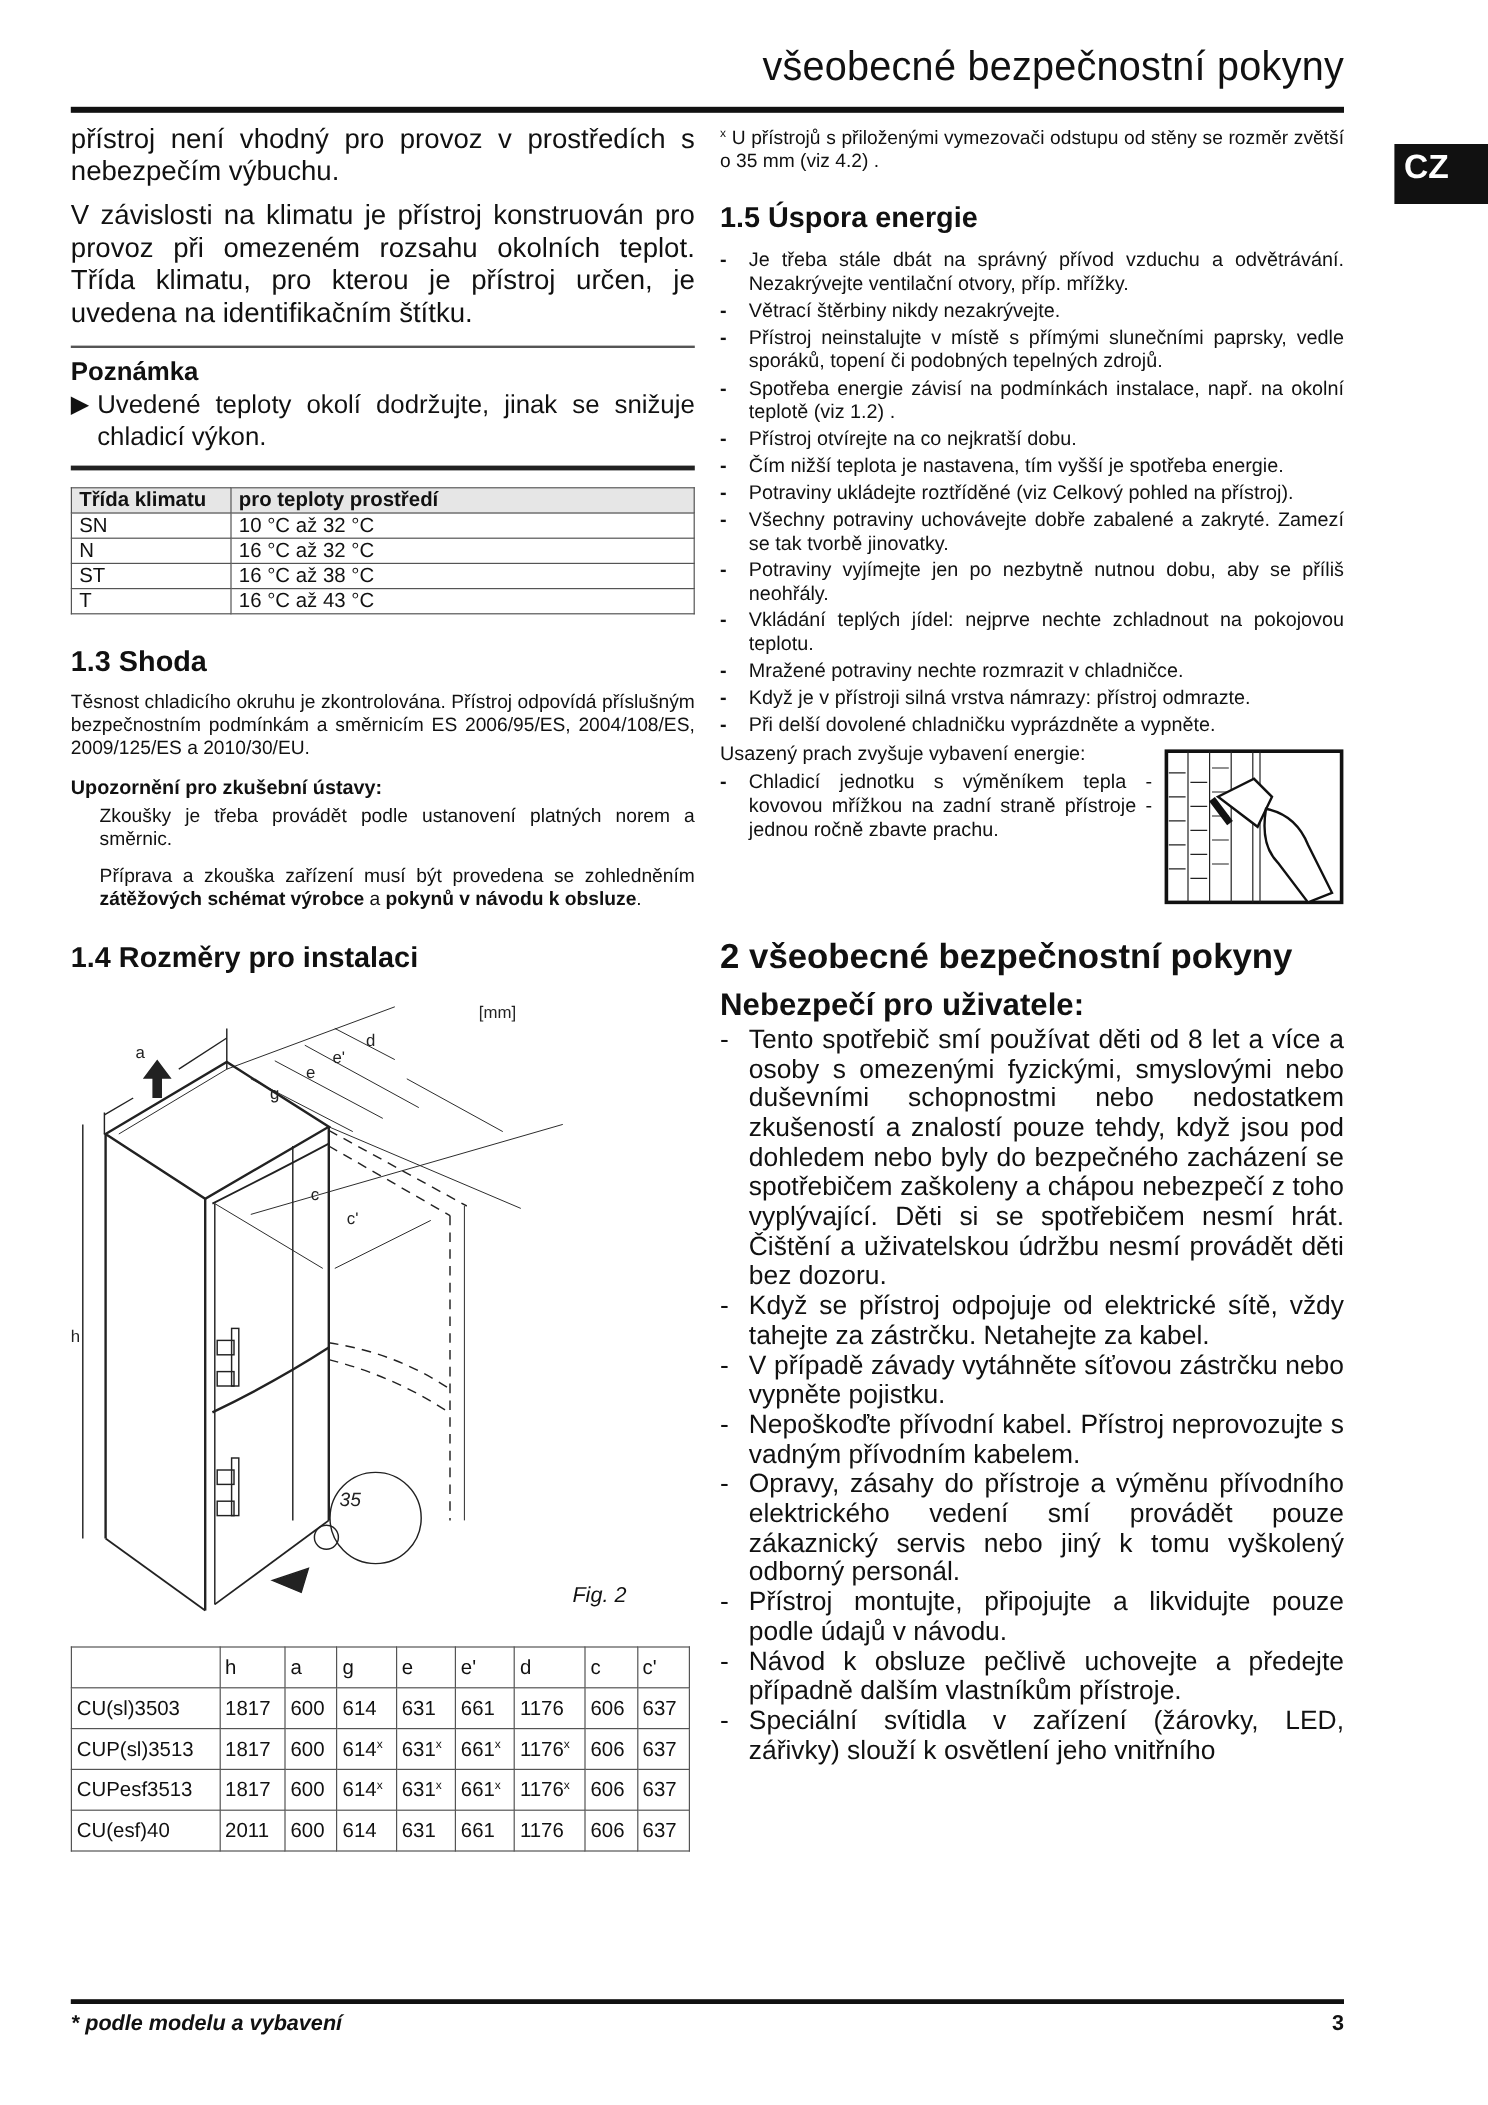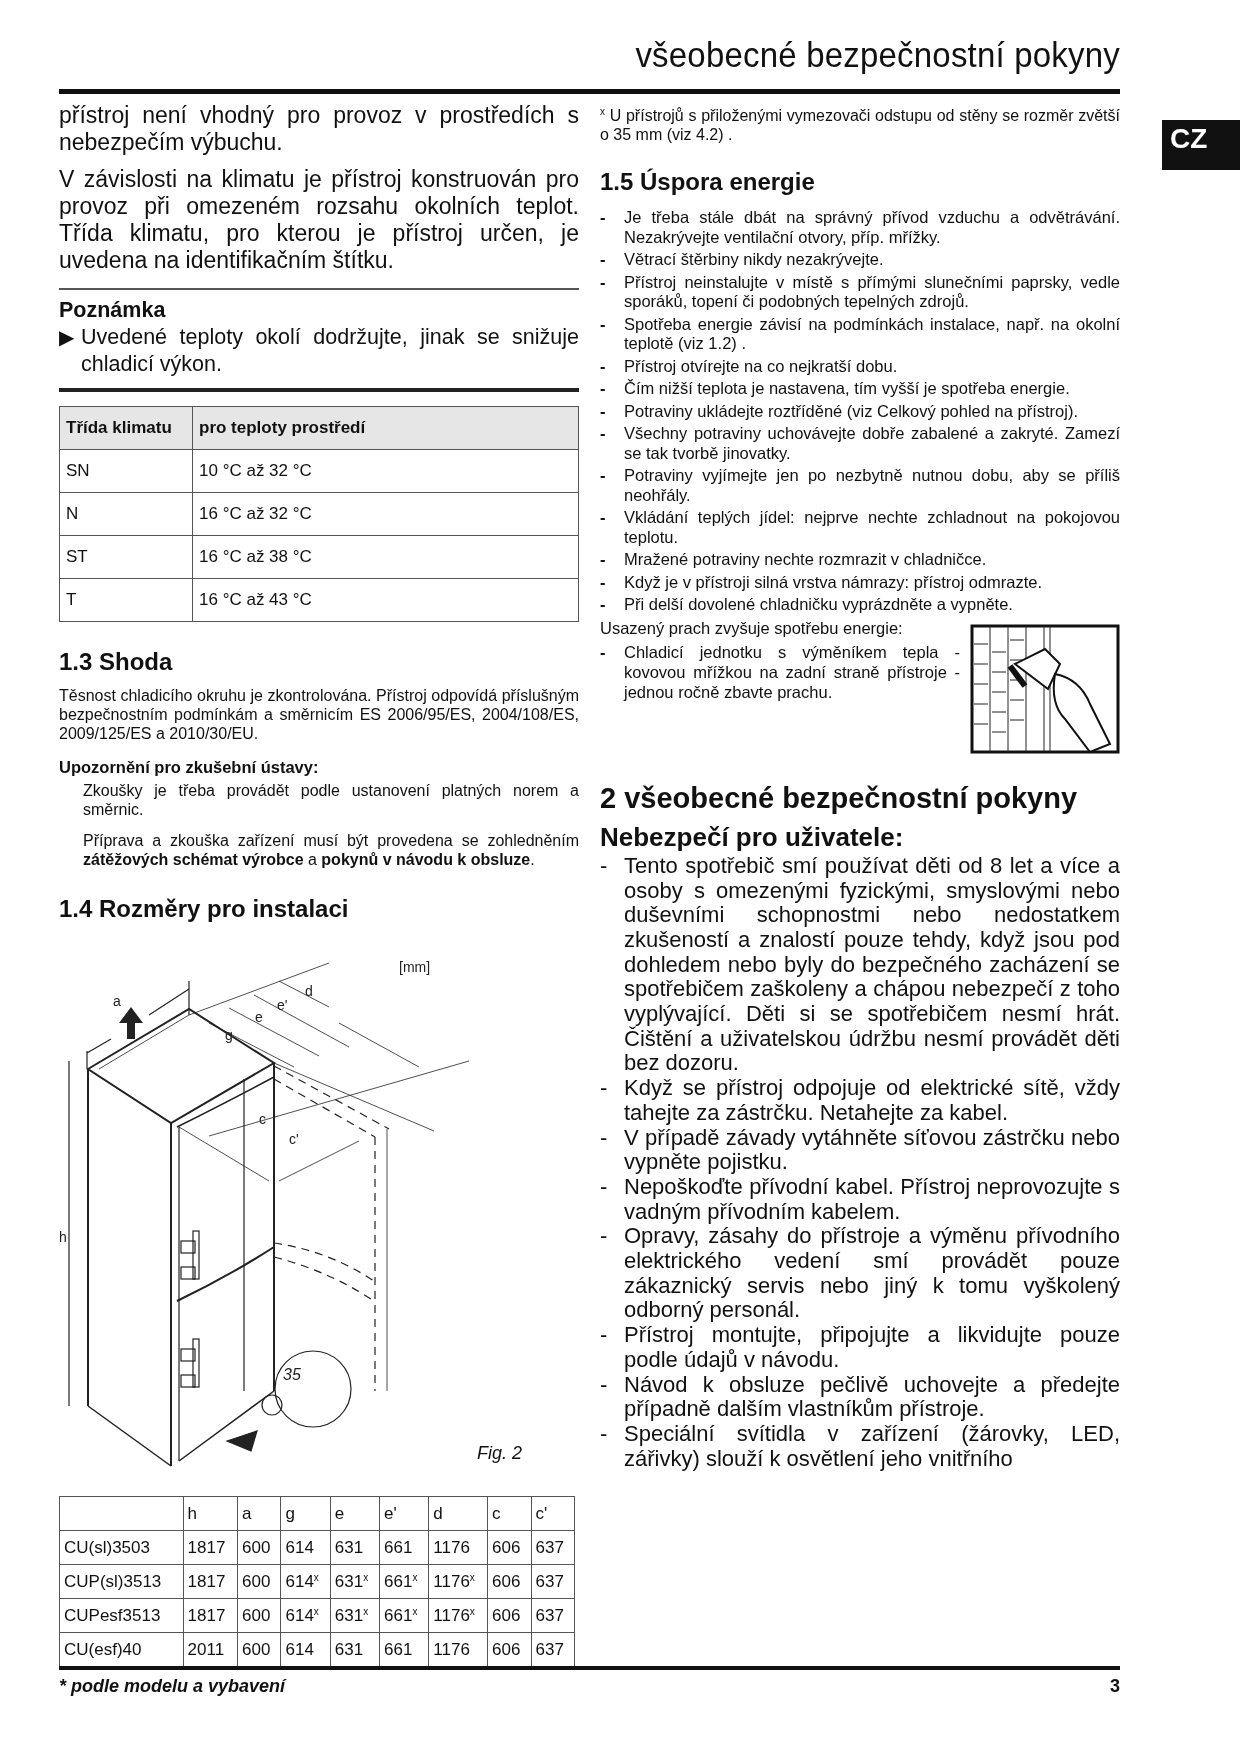--- a/index.html
+++ b/index.html
@@ -16,30 +16,30 @@
   .body-lg { font-size: 23px; line-height: 27px; text-align: justify; }
   .body-lg + .body-lg { margin-top: 10px; }
   .rule-thin { border-top: 2px solid #555; margin-top: 14px; }
   .note-title { font-size: 21.5px; font-weight: bold; margin-top: 6px; line-height: 28px; }
   .note-item { display: flex; font-size: 21.5px; line-height: 27px; }
   .note-item .tri { width: 22px; flex: none; font-size: 20px; }
   .note-item .txt { text-align: justify; flex: 1; }
   .rule-thick { border-top: 4px solid #222; margin-top: 10px; }
 
   table.climate { border-collapse: collapse; width: 520px; margin-top: 14px; font-size: 17px; }
-  table.climate th, table.climate td { border: 1.5px solid #555; height: 43px; padding: 0 6px; text-align: left; vertical-align: middle; }
+  table.climate th, table.climate td { border: 1.5px solid #555; height: 21px; padding: 0 6px; text-align: left; vertical-align: middle; }
   table.climate th { background: #e6e6e6; font-weight: bold; }
   table.climate th:first-child, table.climate td:first-child { width: 133px; }
 
   h2.sec { font-size: 24px; font-weight: bold; margin-top: 24px; line-height: 32px; }
   .body-sm { font-size: 16px; line-height: 19px; text-align: justify; }
   .sub-title { font-size: 16.5px; font-weight: bold; margin-top: 14px; line-height: 20px; }
   .indent { padding-left: 24px; font-size: 16px; line-height: 19px; text-align: justify; margin-top: 4px; }
 
-  .figure { position: relative; width: 520px; height: 545px; margin-top: 26px; }
+  .figure { position: relative; width: 520px; height: 545px; margin-top: 12px; }
   .figure svg { position: absolute; left: 0; top: 0; }
   .fig-lbl { position: absolute; font-size: 14px; color: #222; }
   .fig-cap { position: absolute; font-size: 18px; font-style: italic; }
 
   table.dims { border-collapse: collapse; width: 516px; margin-top: 0px; font-size: 17px; }
   table.dims td { border: 1.2px solid #555; height: 34px; padding: 0 4px; white-space: nowrap; }
   table.dims sup { font-size: 10px; vertical-align: 6px; }
 
   .footnote-x { font-size: 16px; line-height: 19px; text-align: justify; }
   .footnote-x sup { font-size: 10px; }
@@ -297,21 +297,21 @@
         <span class="d">-</span>
         <span class="t">Když je v přístroji silná vrstva námrazy: přístroj odmrazte.</span>
       </li>
     <li>
         <span class="d">-</span>
         <span class="t">Při delší dovolené chladničku vyprázdněte a vypněte.</span>
       </li>
   </ul>
 
   <div class="dust-wrap">
-    <div class="dust-intro">Usazený prach zvyšuje spotřebu energie:</div>
+    <div class="dust-intro">Usazený prach zvyšuje vybavení energie:</div>
     <div class="dust-item">
         <span class="d">-</span>
         <span class="t">Chladicí jednotku s výměníkem tepla - kovovou mřížkou na zadní straně přístroje - jednou ročně zbavte prachu.</span>
       </div>
     <svg class="dust-img" viewBox="0 0 150 130">
       <rect x="2" y="2" width="146" height="126" fill="#fff" stroke="#111" stroke-width="3"></rect>
       <g stroke="#222" stroke-width="1">
         <line x1="20" y1="2" x2="20" y2="128"></line>
         <line x1="38" y1="2" x2="38" y2="128"></line>
         <line x1="56" y1="2" x2="56" y2="128"></line>

